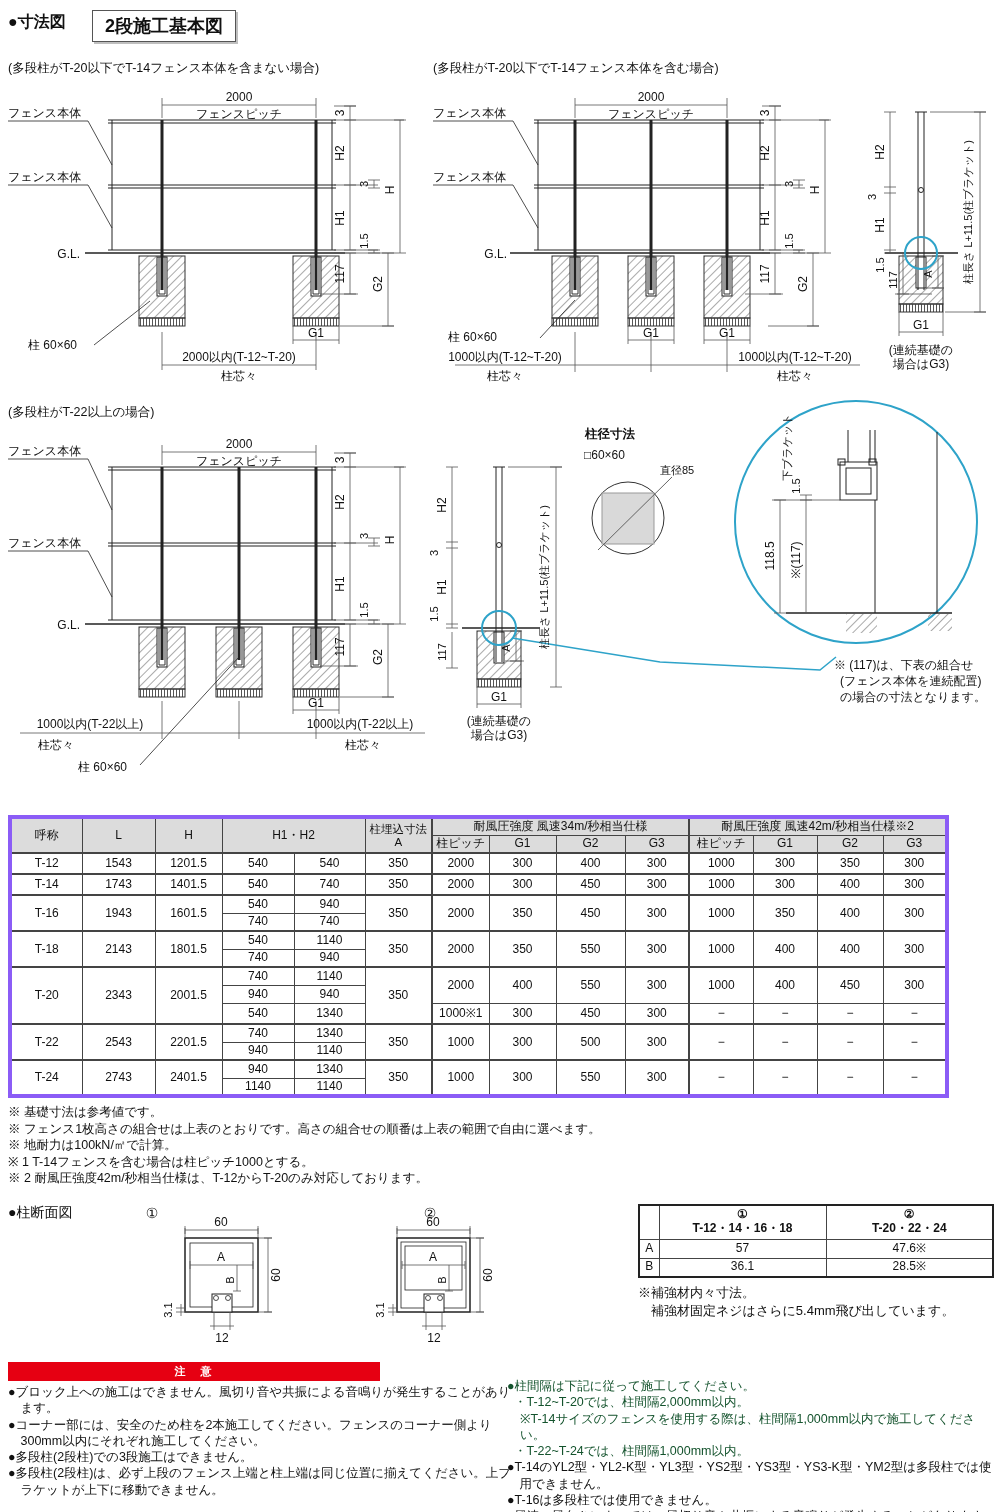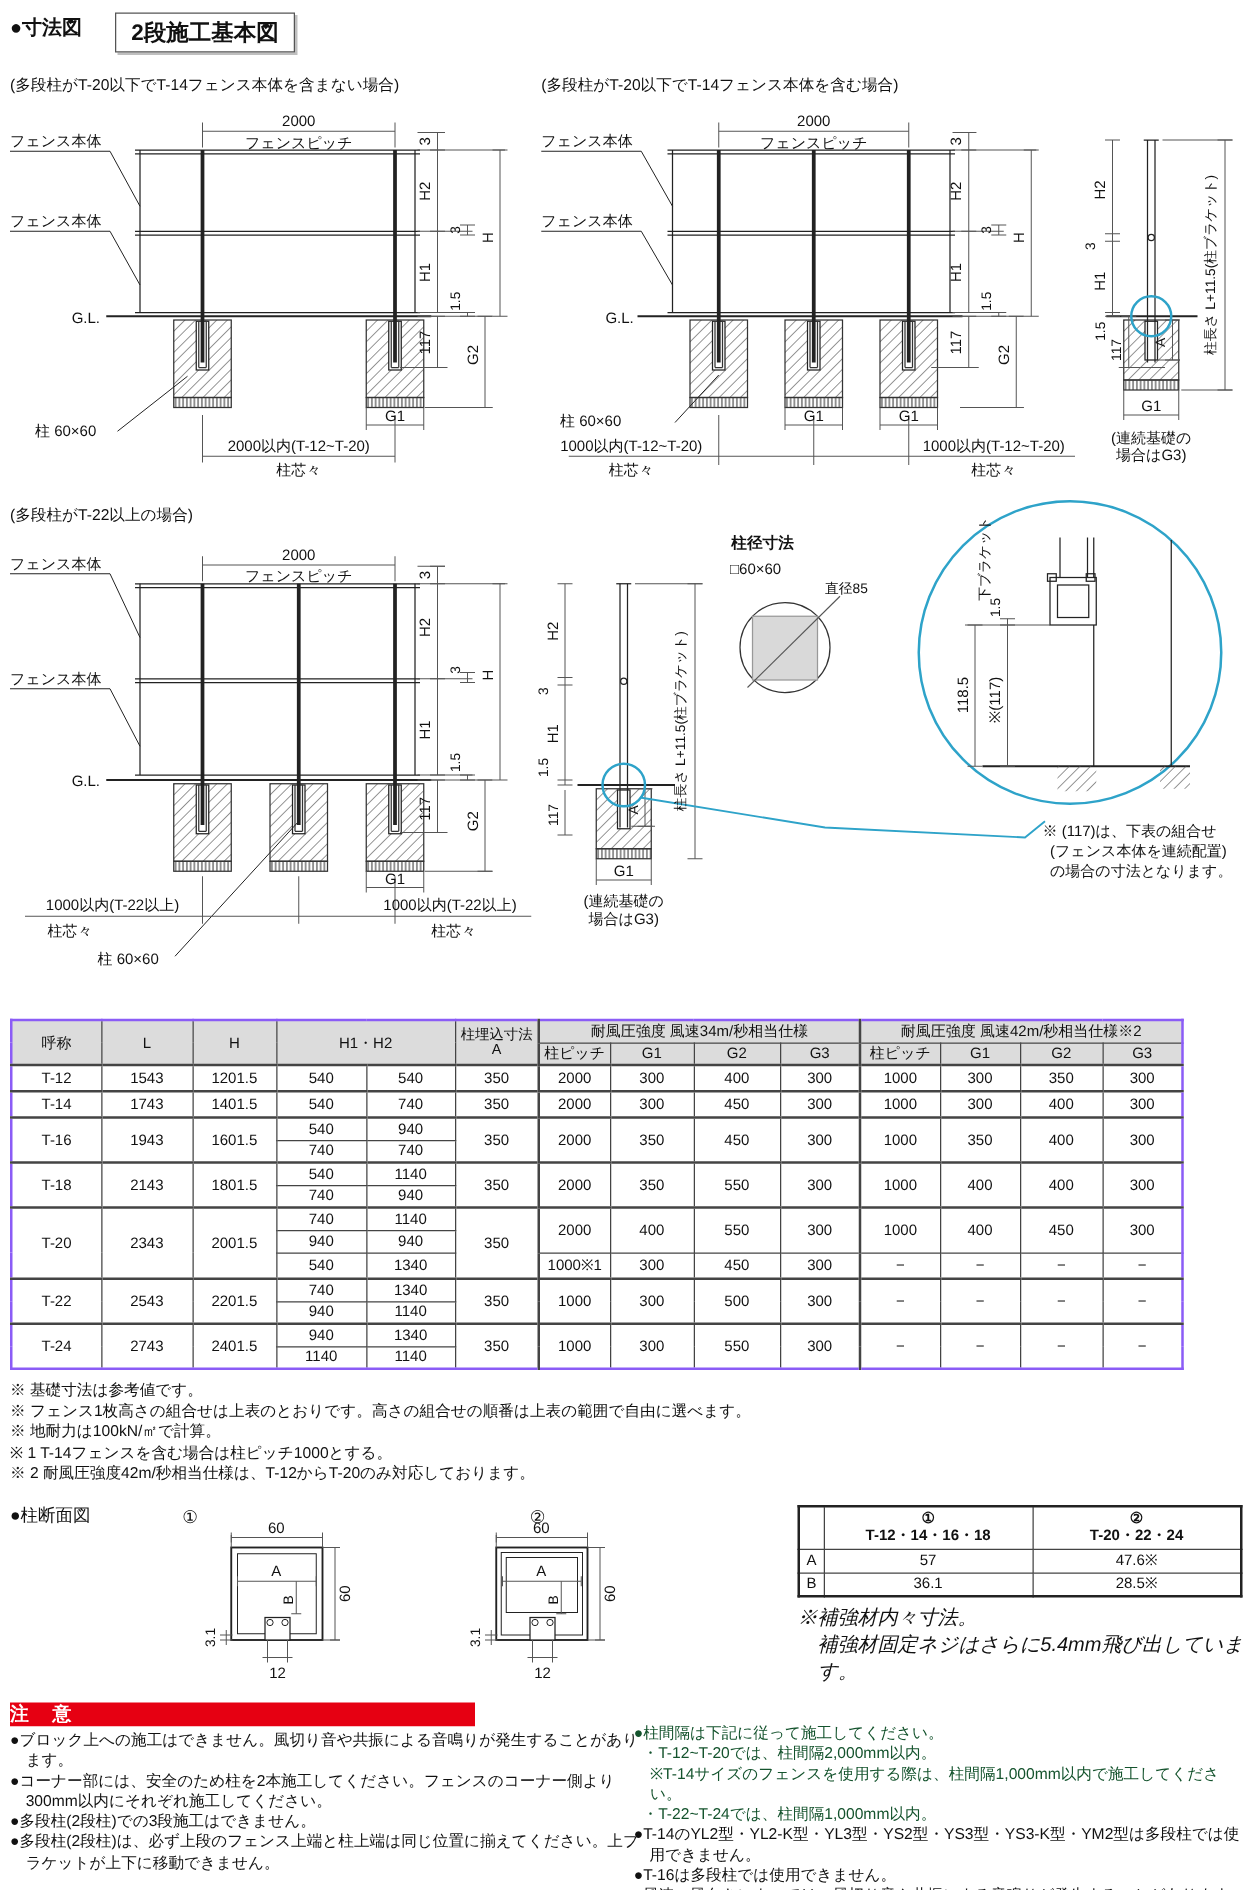--- a/index.html
+++ b/index.html
@@ -11,40 +11,40 @@
   .subtitle{left:92px;top:10px;border:1px solid #555;padding:3px 12px;font-size:18px;font-weight:bold;
             background:#fff;box-shadow:2px 2px 0 rgba(0,0,0,.25);}
   .caption{font-size:12.5px;}
   #cap1{left:8px;top:60px;} #cap2{left:433px;top:60px;} #cap3{left:8px;top:404px;}
   svg{position:absolute;}
   svg text{font-family:"Liberation Sans",sans-serif;font-size:12px;fill:#111;}
   svg text.s11{font-size:11px;} svg text.tc{text-anchor:middle;} svg text.te{text-anchor:end;}
   svg text.bold{font-weight:bold;font-size:12.5px;}
   
   #spec{position:absolute;left:8px;top:815px;width:937px;border-collapse:collapse;table-layout:fixed;
-        font-size:12px;border:2px solid #8b5cf6;}
+        font-size:12px;border:4px solid #8b5cf6;}
   #spec th,#spec td{border:1px solid #444;text-align:center;vertical-align:middle;padding:0;line-height:1.05;}
   #spec th{background:#dcdcdc;font-weight:normal;}
   #spec .rhh{height:18px;} #spec .rh1{height:21px;margin-top:18px;} #spec .rh2{height:18px;}
   #spec .gs td,#spec .gs th{border-top-width:2px;}
   #spec .bl2{border-left-width:2px;}
   #spec .small{font-size:11.5px;}
   
   #notes{left:8px;top:1104px;width:980px;font-size:12.5px;line-height:1.32;}
   #notes div{white-space:nowrap;}
   
   #cs-title{left:8px;top:1204px;font-size:14px;font-weight:normal;}
   #cs-table{position:absolute;left:638px;top:1204px;width:354px;border-collapse:collapse;table-layout:fixed;
             font-size:12px;border:2px solid #222;}
   #cs-table th,#cs-table td{border:1px solid #444;text-align:center;padding:0;line-height:1.15;}
   #cs-table .hdr2{height:34px;} #cs-table .r{height:19px;}
-  #cs-note{left:638px;top:1284px;font-size:16px;line-height:1.35;font-style:italic;}
+  #cs-note{left:638px;top:1284px;font-size:13px;line-height:1.35;}
   
   #warn-banner{left:8px;top:1362px;width:372px;height:19px;background:#e60012;color:#fff;
-               font-size:15px;font-weight:bold;line-height:19px;letter-spacing:2px;}
+               font-size:11px;font-weight:bold;text-align:center;line-height:19px;letter-spacing:2px;}
   #warn-left{left:8px;top:1384px;width:505px;font-size:12.5px;line-height:1.3;}
   #warn-left div{text-indent:-1em;padding-left:1em;}
   #warn-right{left:507px;top:1378px;width:492px;font-size:12.5px;line-height:1.3;}
   #warn-right .red{color:#14532d;}
   #warn-right .i1{padding-left:7px;} #warn-right .i2{padding-left:13px;}
   #warn-right .blk{text-indent:-1em;padding-left:1em;}
 </style>
 </head>
 <body>
 

